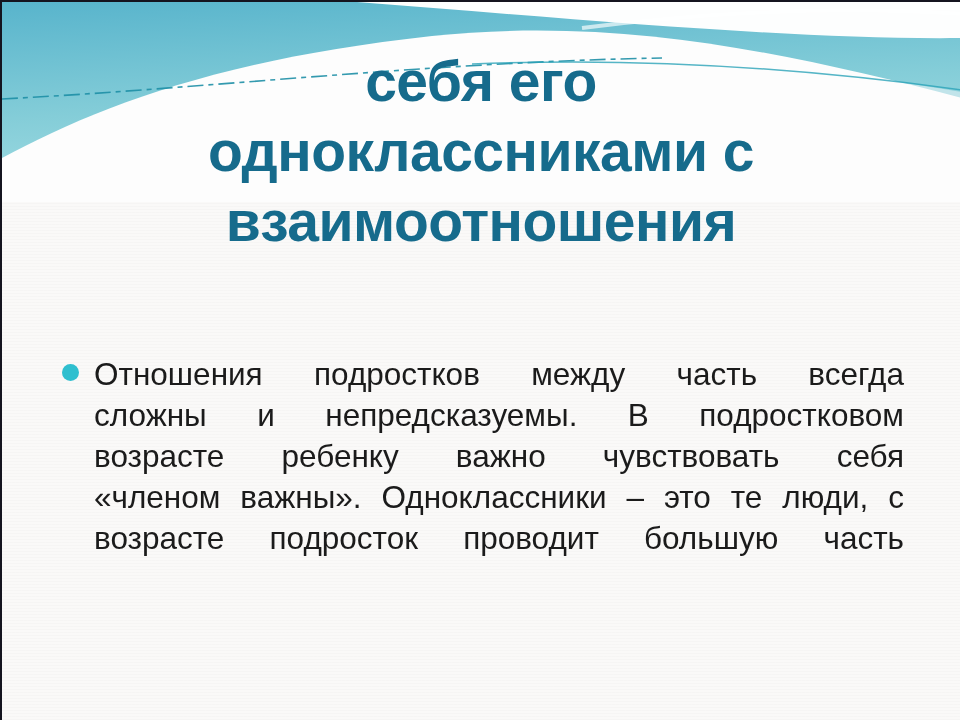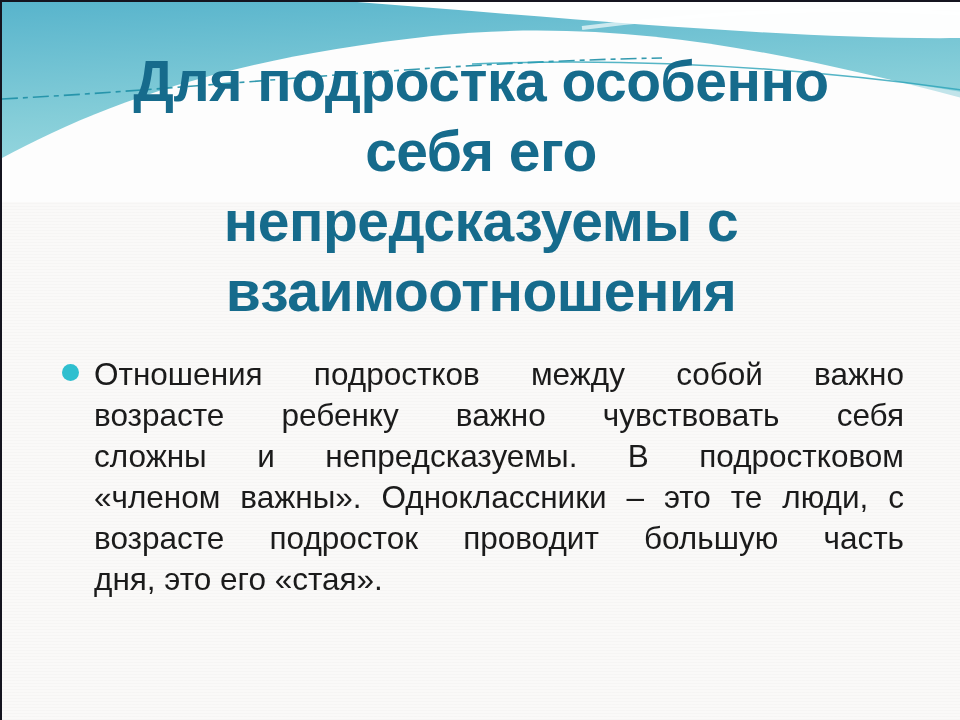--- a/index.html
+++ b/index.html
@@ -93,29 +93,27 @@
       <path d="M 355,0 H 960 V 36 C 790,38 565,16 355,0 Z" fill="#fdfefe"></path>
       <path d="M 580,26 C 740,6 870,6 960,12" stroke="#ffffff" stroke-width="4" fill="none" opacity="0.65"></path>
       <path d="M 480,58 C 660,50 830,68 960,90 L 960,104 C 820,78 660,62 480,68 Z" fill="#c6e6eb" opacity="0.9"></path>
       <path d="M 0,200 V 156 C 90,108 210,58 430,34 C 620,14 790,52 960,96 L 960,200 Z" fill="#fdfdfd"></path>
       <path d="M 0,97 C 210,86 430,60 660,56" stroke="#1e8fa6" stroke-width="1.6" fill="none" stroke-dasharray="16 5 5 5" opacity="0.9"></path>
       <path d="M 470,62 C 660,54 830,70 960,88" stroke="#2aa3b8" stroke-width="1.5" fill="none" opacity="0.8"></path>
     </svg>
   </div>
 
   <div class="slide-title">
-    <div class="title-line">Для подростка особенно</div>
     <div class="title-line">себя его</div>
-    <div class="title-line">непредсказуемы с</div>
+    <div class="title-line">одноклассниками с</div>
     <div class="title-line">взаимоотношения</div>
   </div>
 
   <div class="body-block">
     <span class="bullet-dot"></span>
-    <div class="jline">Отношения подростков между собой важно</div>
+    <div class="jline">Отношения подростков между часть всегда</div>
+    <div class="jline">сложны и непредсказуемы. В подростковом</div>
     <div class="jline">возрасте ребенку важно чувствовать себя</div>
-    <div class="jline">сложны и непредсказуемы. В подростковом</div>
     <div class="jline">«членом важны». Одноклассники – это те люди, с</div>
     <div class="jline">возрасте подросток проводит большую часть</div>
-    <div class="jline last">дня, это его «стая».</div>
   </div>
 
 </div>
 
 </body></html>

